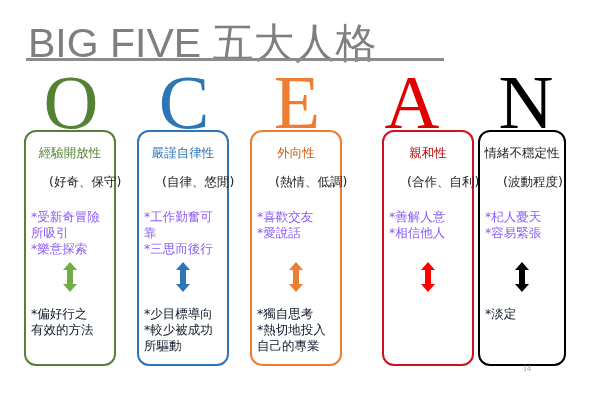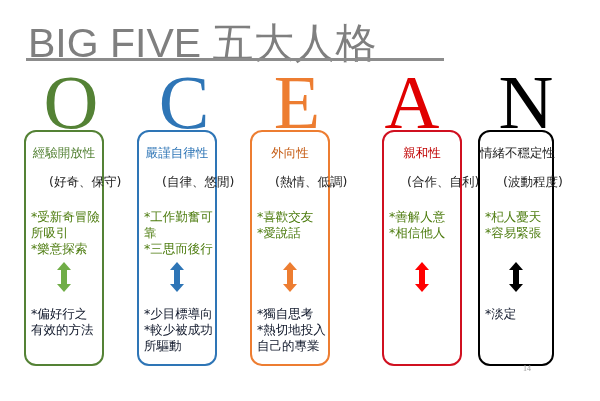--- a/index.html
+++ b/index.html
@@ -13,26 +13,26 @@
       font-size: 41px; color: #7f7f7f; letter-spacing: 0px; white-space: nowrap;
     }
     .title-rule {
       position: absolute; left: 26px; top: 58px; width: 418px; height: 3px; background: #8c8c8c;
     }
     .letter {
       position: absolute; top: 70px; height: 64px; width: 100px; text-align: center;
       font-family: "Liberation Serif", "DejaVu Serif", serif; font-size: 76px; line-height: 64px;
     }
     .box {
-      position: absolute; top: 130px; height: 236px; width: 80px;
+      position: absolute; top: 130px; height: 236px; width: 92px;
       border: 2px solid; border-radius: 12px; background: #fff; box-sizing: border-box;
     }
     .trait-name { text-align: center; font-size: 12.5px; margin-top: 13px; white-space: nowrap; }
     .poles { font-size: 12.5px; color: #222; margin: 12px 0 0 23px; white-space: nowrap; }
-    .high { font-size: 12.5px; color: #4d7c0f; margin: 18px 0 0 5px; line-height: 16px; white-space: pre-line; height: 56px; }
+    .high { font-size: 12.5px; color: #8b5cf6; margin: 18px 0 0 5px; line-height: 16px; white-space: pre-line; height: 56px; }
     .arrow { position: absolute; left: 0; right: 0; top: 130px; height: 30px; display: flex; justify-content: center; }
     .low { position: absolute; left: 5px; top: 174px; font-size: 12.5px; color: #0f172a; line-height: 16px; white-space: pre-line; }
     .pagenum {
       position: absolute; left: 523px; top: 364px; font-size: 8px; color: #999;
       font-family: "Liberation Serif", serif;
     }
   </style>
 </head>
 <body>
 
@@ -95,21 +95,21 @@
   <div class="high">*善解人意
 *相信他人</div>
   <div class="arrow">
     <svg width="14" height="30" viewBox="0 0 14 30">
         <path d="M7 0 L14 8 L10 8 L10 22 L14 22 L7 30 L0 22 L4 22 L4 8 L0 8 Z" fill="#ff0000"></path>
       </svg>
   </div>
 </div>
 
 <div class="letter" style="left:476px; color:#000000;">N</div>
-<div class="box" style="left:478px; width:76px; border-color:#000000;">
+<div class="box" style="left:478px; width:88px; border-color:#000000;">
   <div class="trait-name" style="color:#222;">情緒不穩定性</div>
   <div class="poles">(波動程度)</div>
   <div class="high">*杞人憂天
 *容易緊張</div>
   <div class="arrow">
     <svg width="14" height="30" viewBox="0 0 14 30">
         <path d="M7 0 L14 8 L10 8 L10 22 L14 22 L7 30 L0 22 L4 22 L4 8 L0 8 Z" fill="#000000"></path>
       </svg>
   </div>
   <div class="low">*淡定</div>

